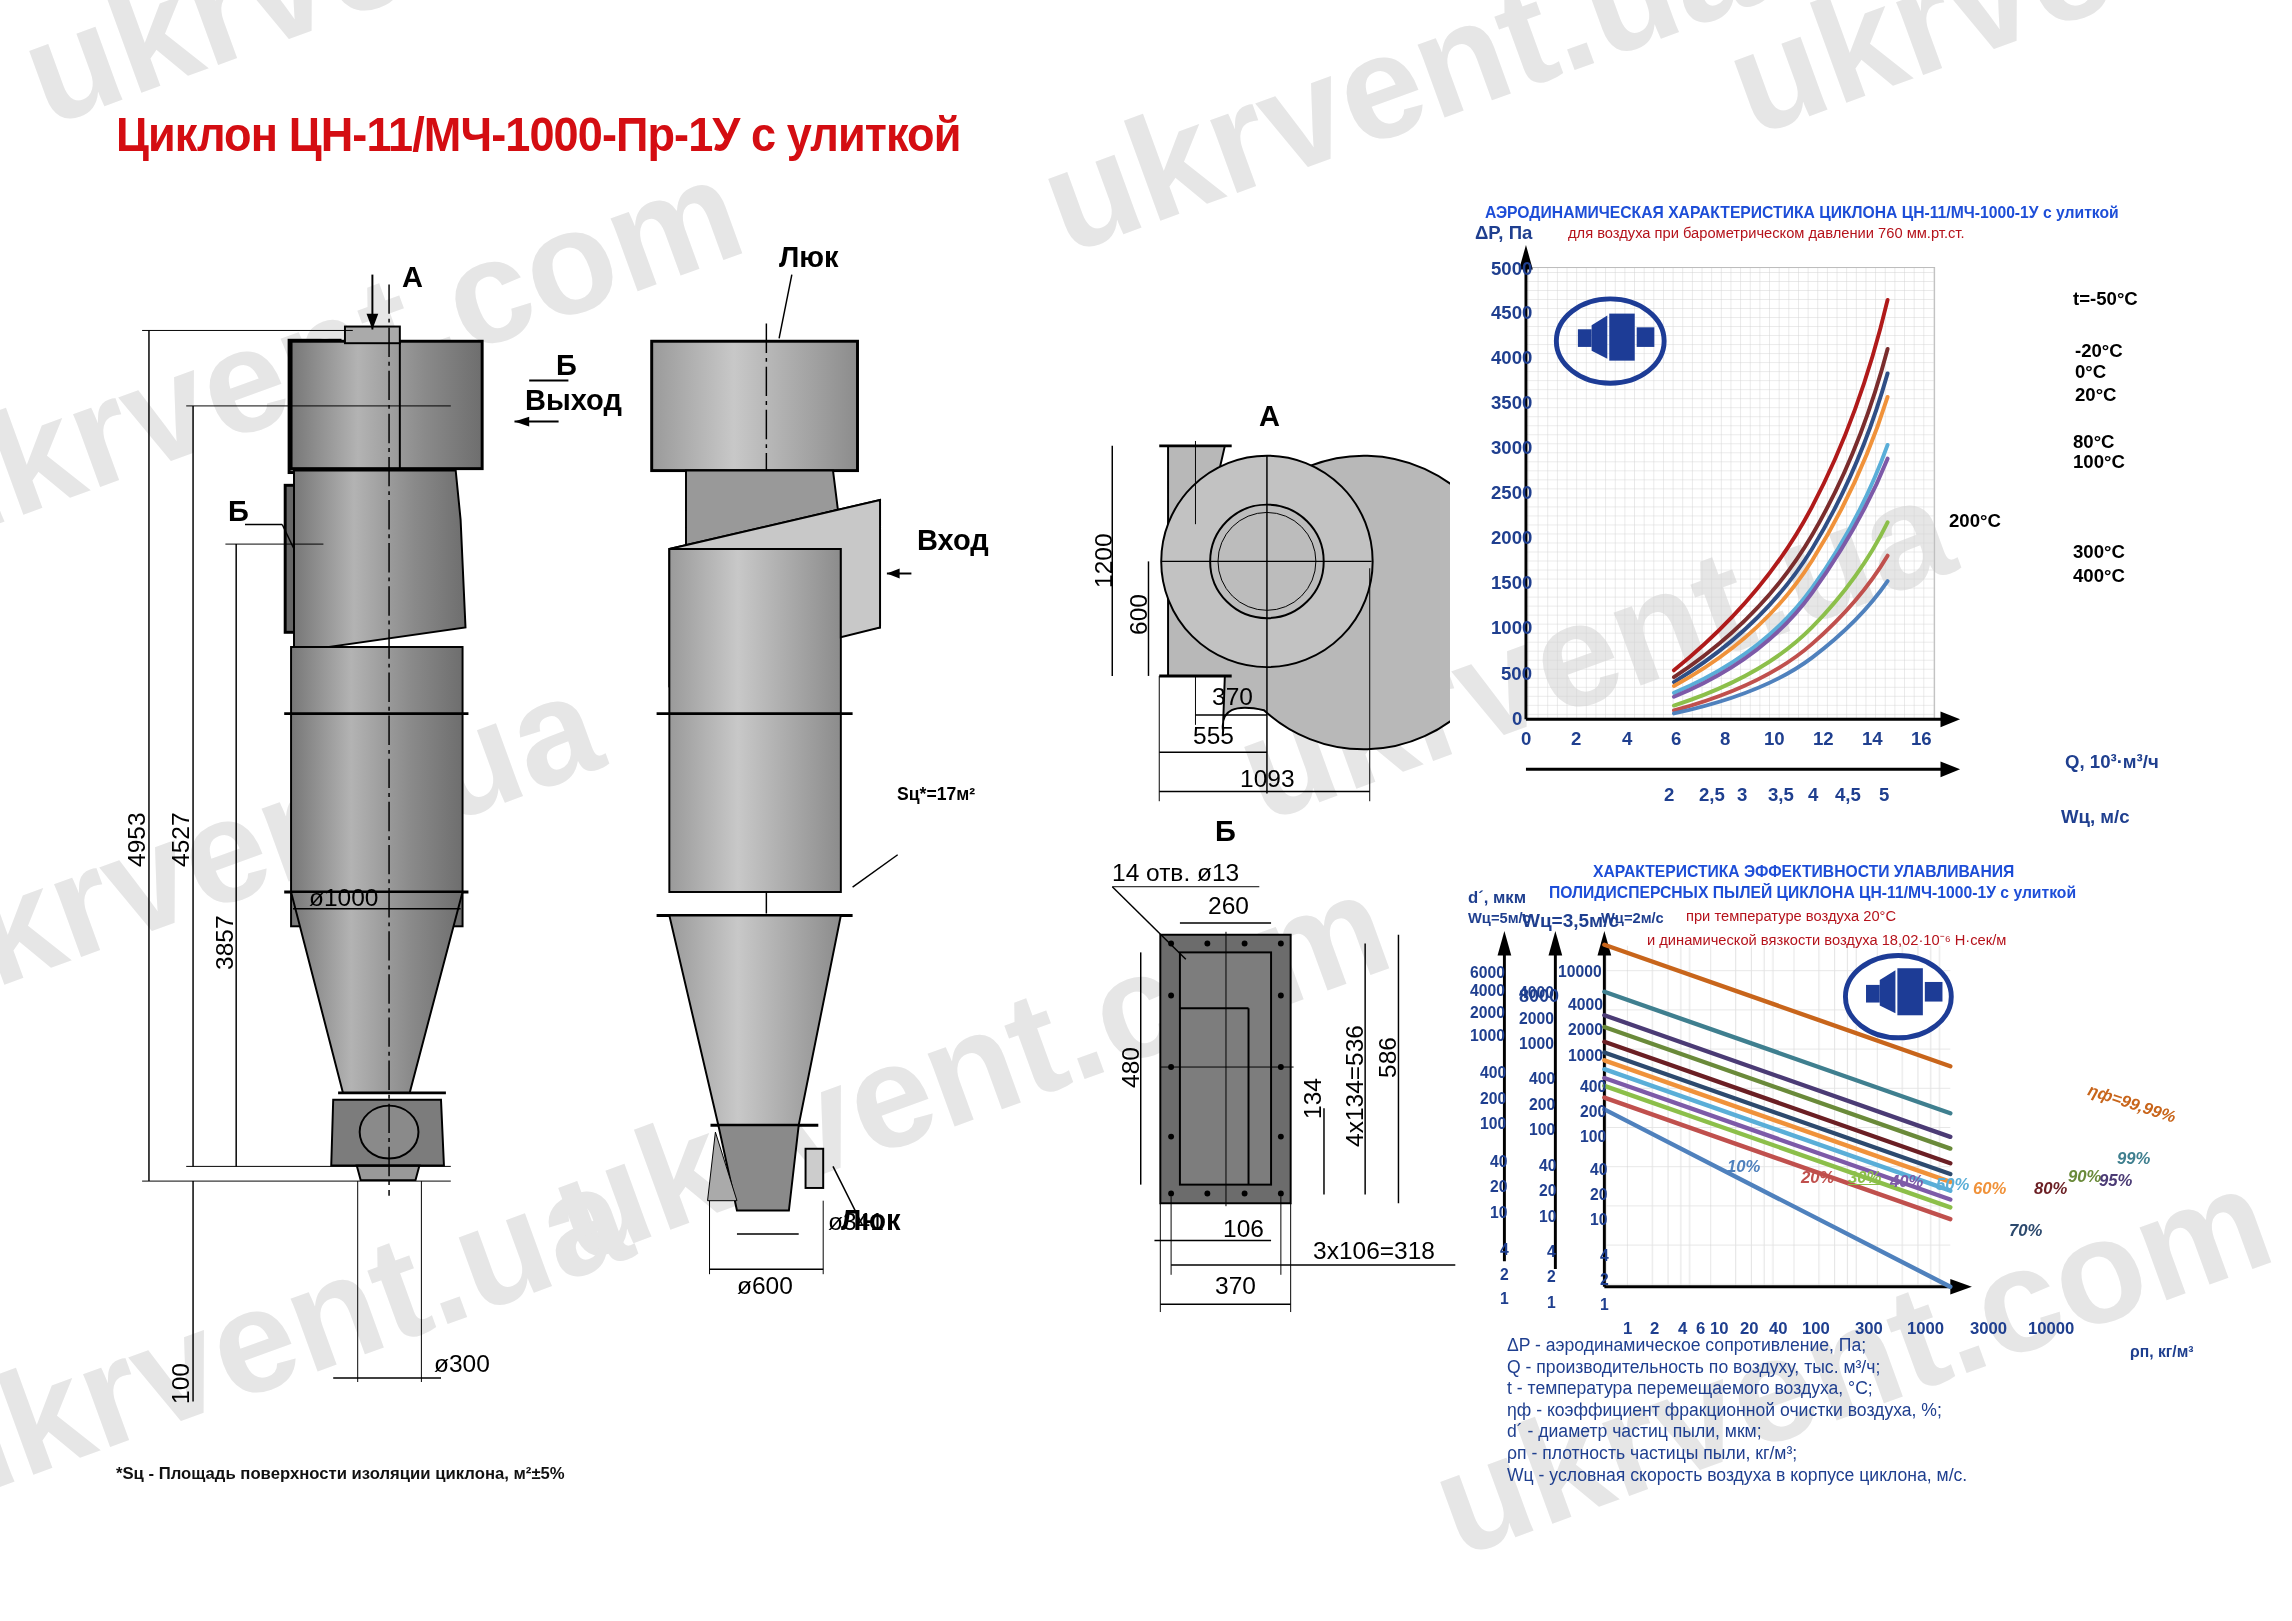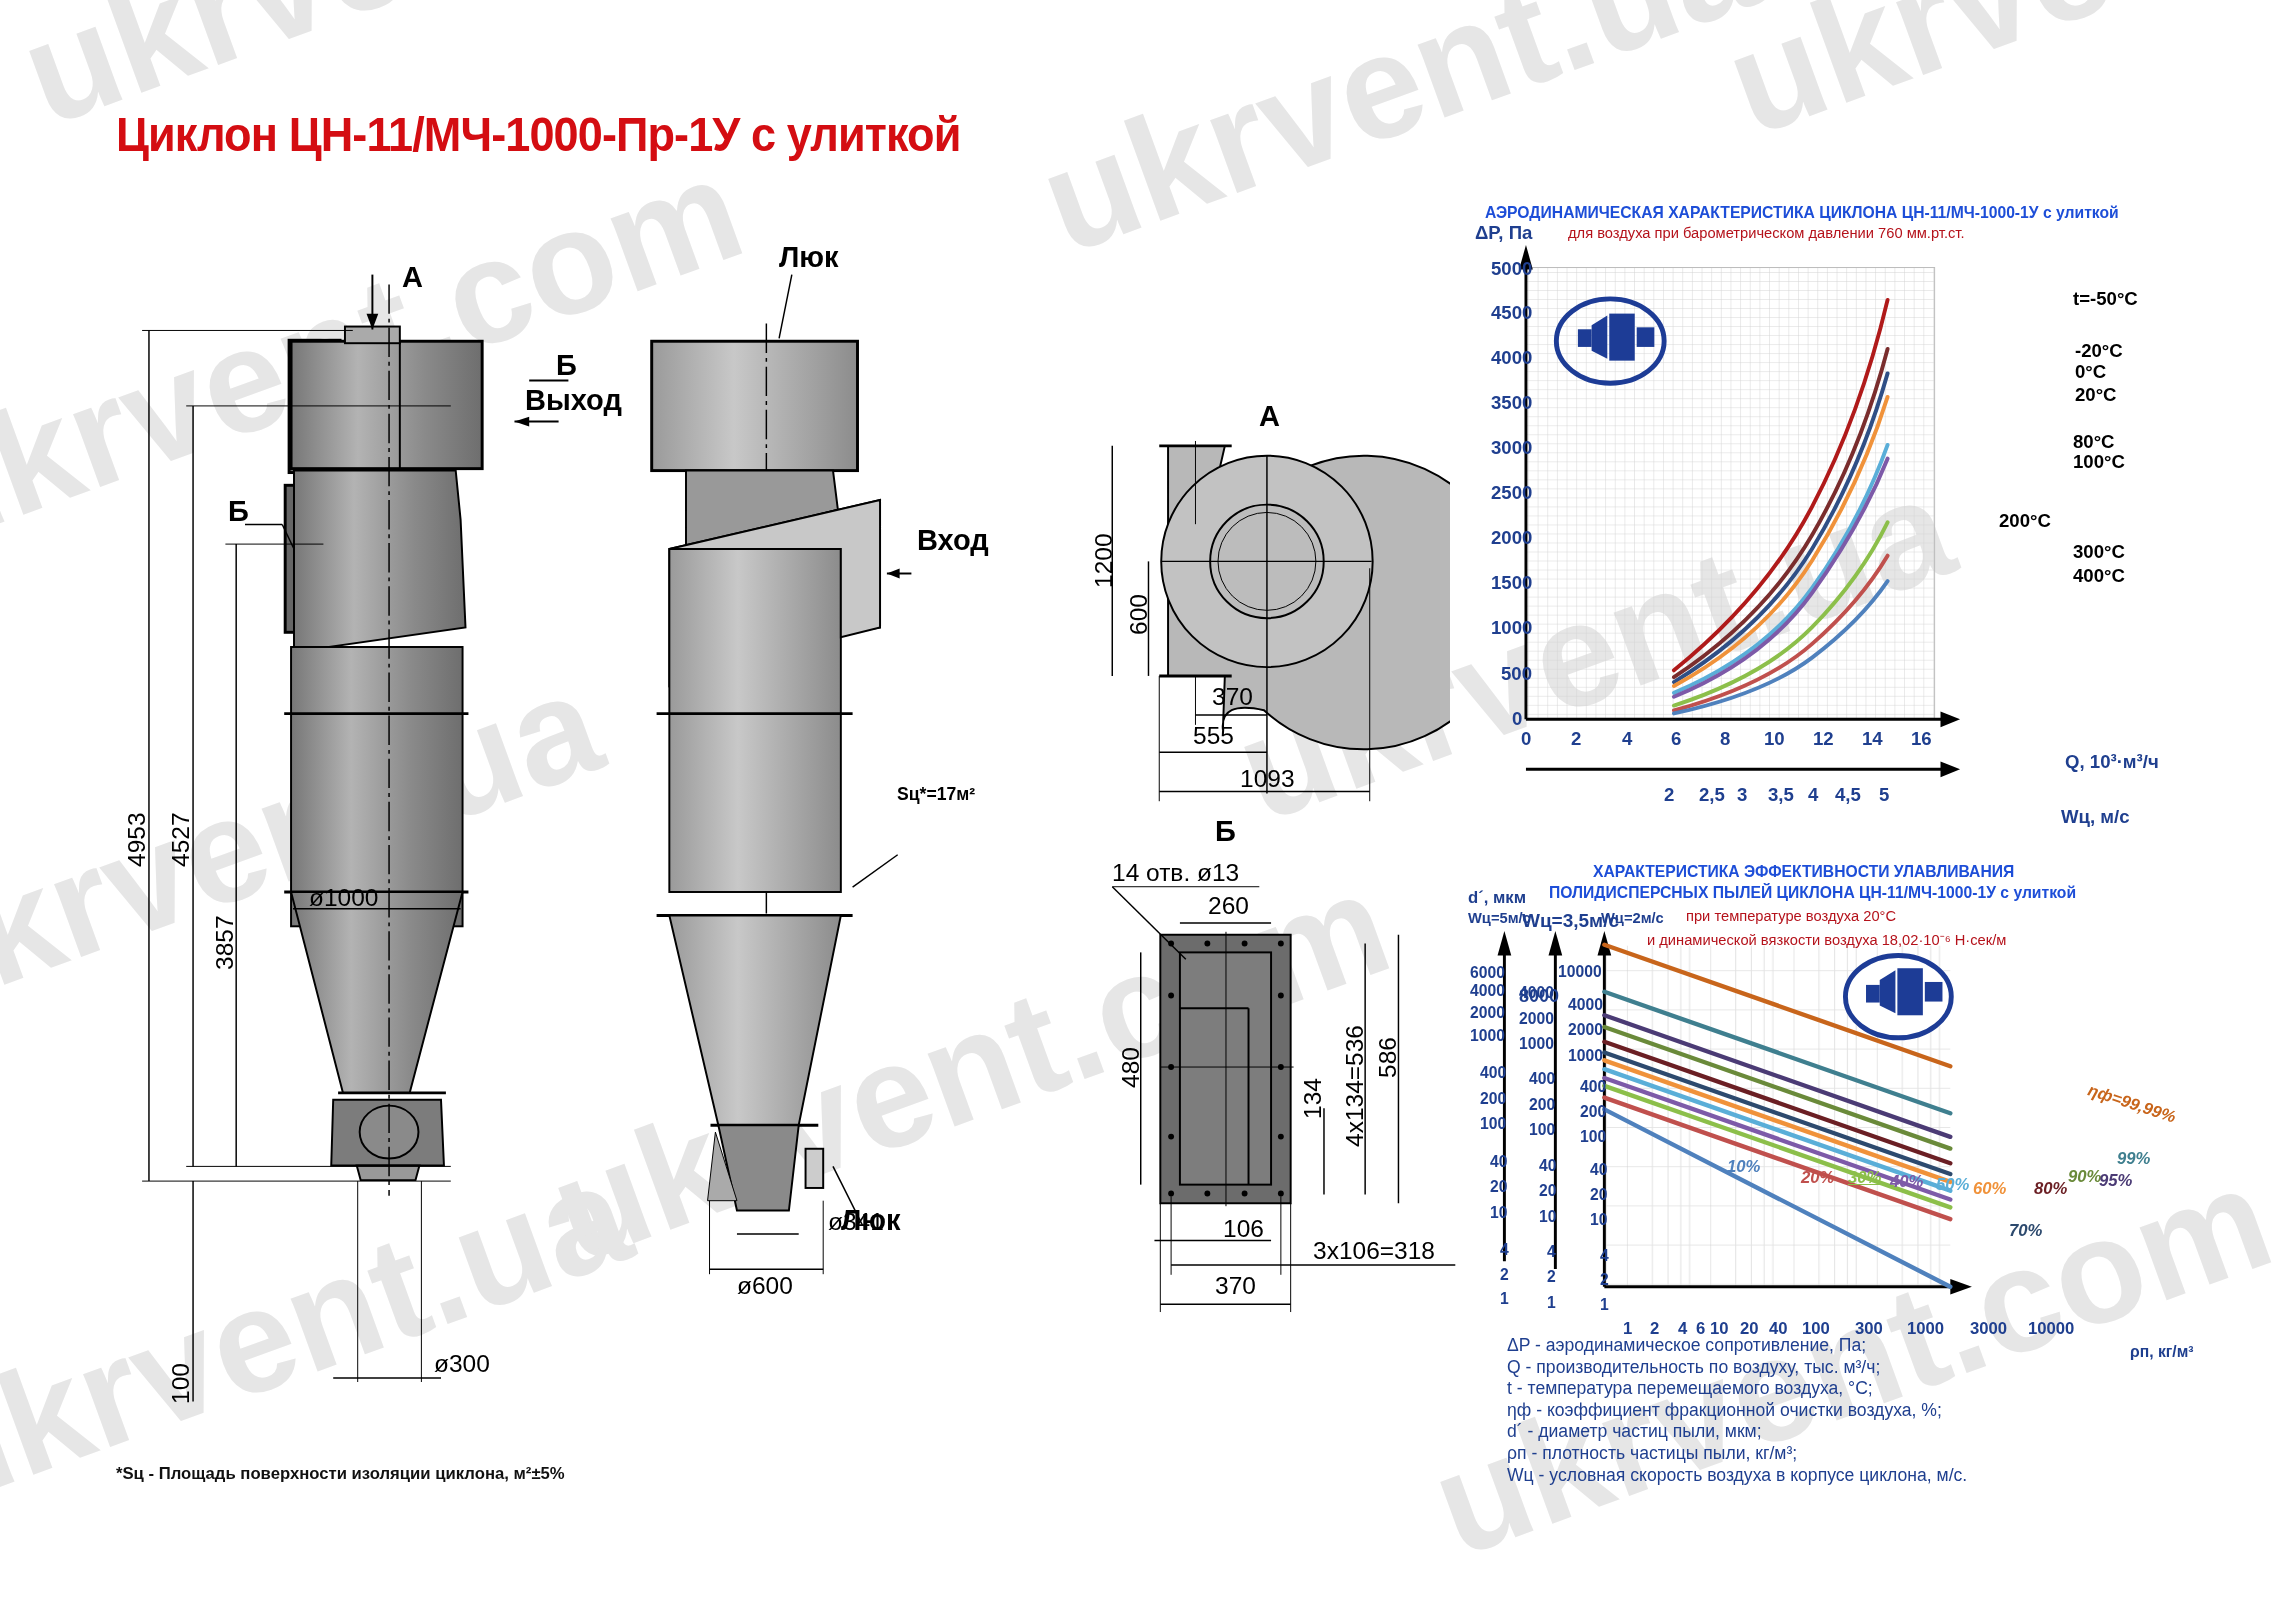--- a/index.html
+++ b/index.html
@@ -288,21 +288,21 @@
 <div class="tick" style="left:1835px;top:784px;">4,5</div>
 <div class="tick" style="left:1879px;top:784px;">5</div>
 <div class="ax" style="left:2061px;top:806px;">Wц, м/с</div>
 
 <div class="curve-lbl" style="left:2073px;top:288px;">t=-50°C</div>
 <div class="curve-lbl" style="left:2075px;top:340px;">-20°C</div>
 <div class="curve-lbl" style="left:2075px;top:361px;">0°C</div>
 <div class="curve-lbl" style="left:2075px;top:384px;">20°C</div>
 <div class="curve-lbl" style="left:2073px;top:431px;">80°C</div>
 <div class="curve-lbl" style="left:2073px;top:451px;">100°C</div>
-<div class="curve-lbl" style="left:1999px;top:510px;">200°C</div>
+<div class="curve-lbl" style="left:1949px;top:510px;">200°C</div>
 <div class="curve-lbl" style="left:2073px;top:541px;">300°C</div>
 <div class="curve-lbl" style="left:2073px;top:565px;">400°C</div>
 
 <div class="chart-title" style="left:1593px;top:863px;">ХАРАКТЕРИСТИКА  ЭФФЕКТИВНОСТИ УЛАВЛИВАНИЯ</div>
 <div class="chart-title" style="left:1549px;top:884px;">ПОЛИДИСПЕРСНЫХ ПЫЛЕЙ ЦИКЛОНА ЦН-11/МЧ-1000-1У с улиткой</div>
 <div class="chart-sub" style="left:1686px;top:908px;">при температуре воздуха 20°C</div>
 <div class="chart-sub" style="left:1647px;top:929px;">и динамической вязкости воздуха  18,02·10⁻⁶ Н·сек/м</div>
 <div class="ax" style="left:1468px;top:888px;font-size:16.7px;">d´, мкм</div>
 <div class="ax" style="left:1468px;top:910px;font-size:14.7px;">Wц=5м/с</div>
 <div class="ax" style="left:1522px;top:910px;font-size:19px;">Wц=3,5м/с</div>

